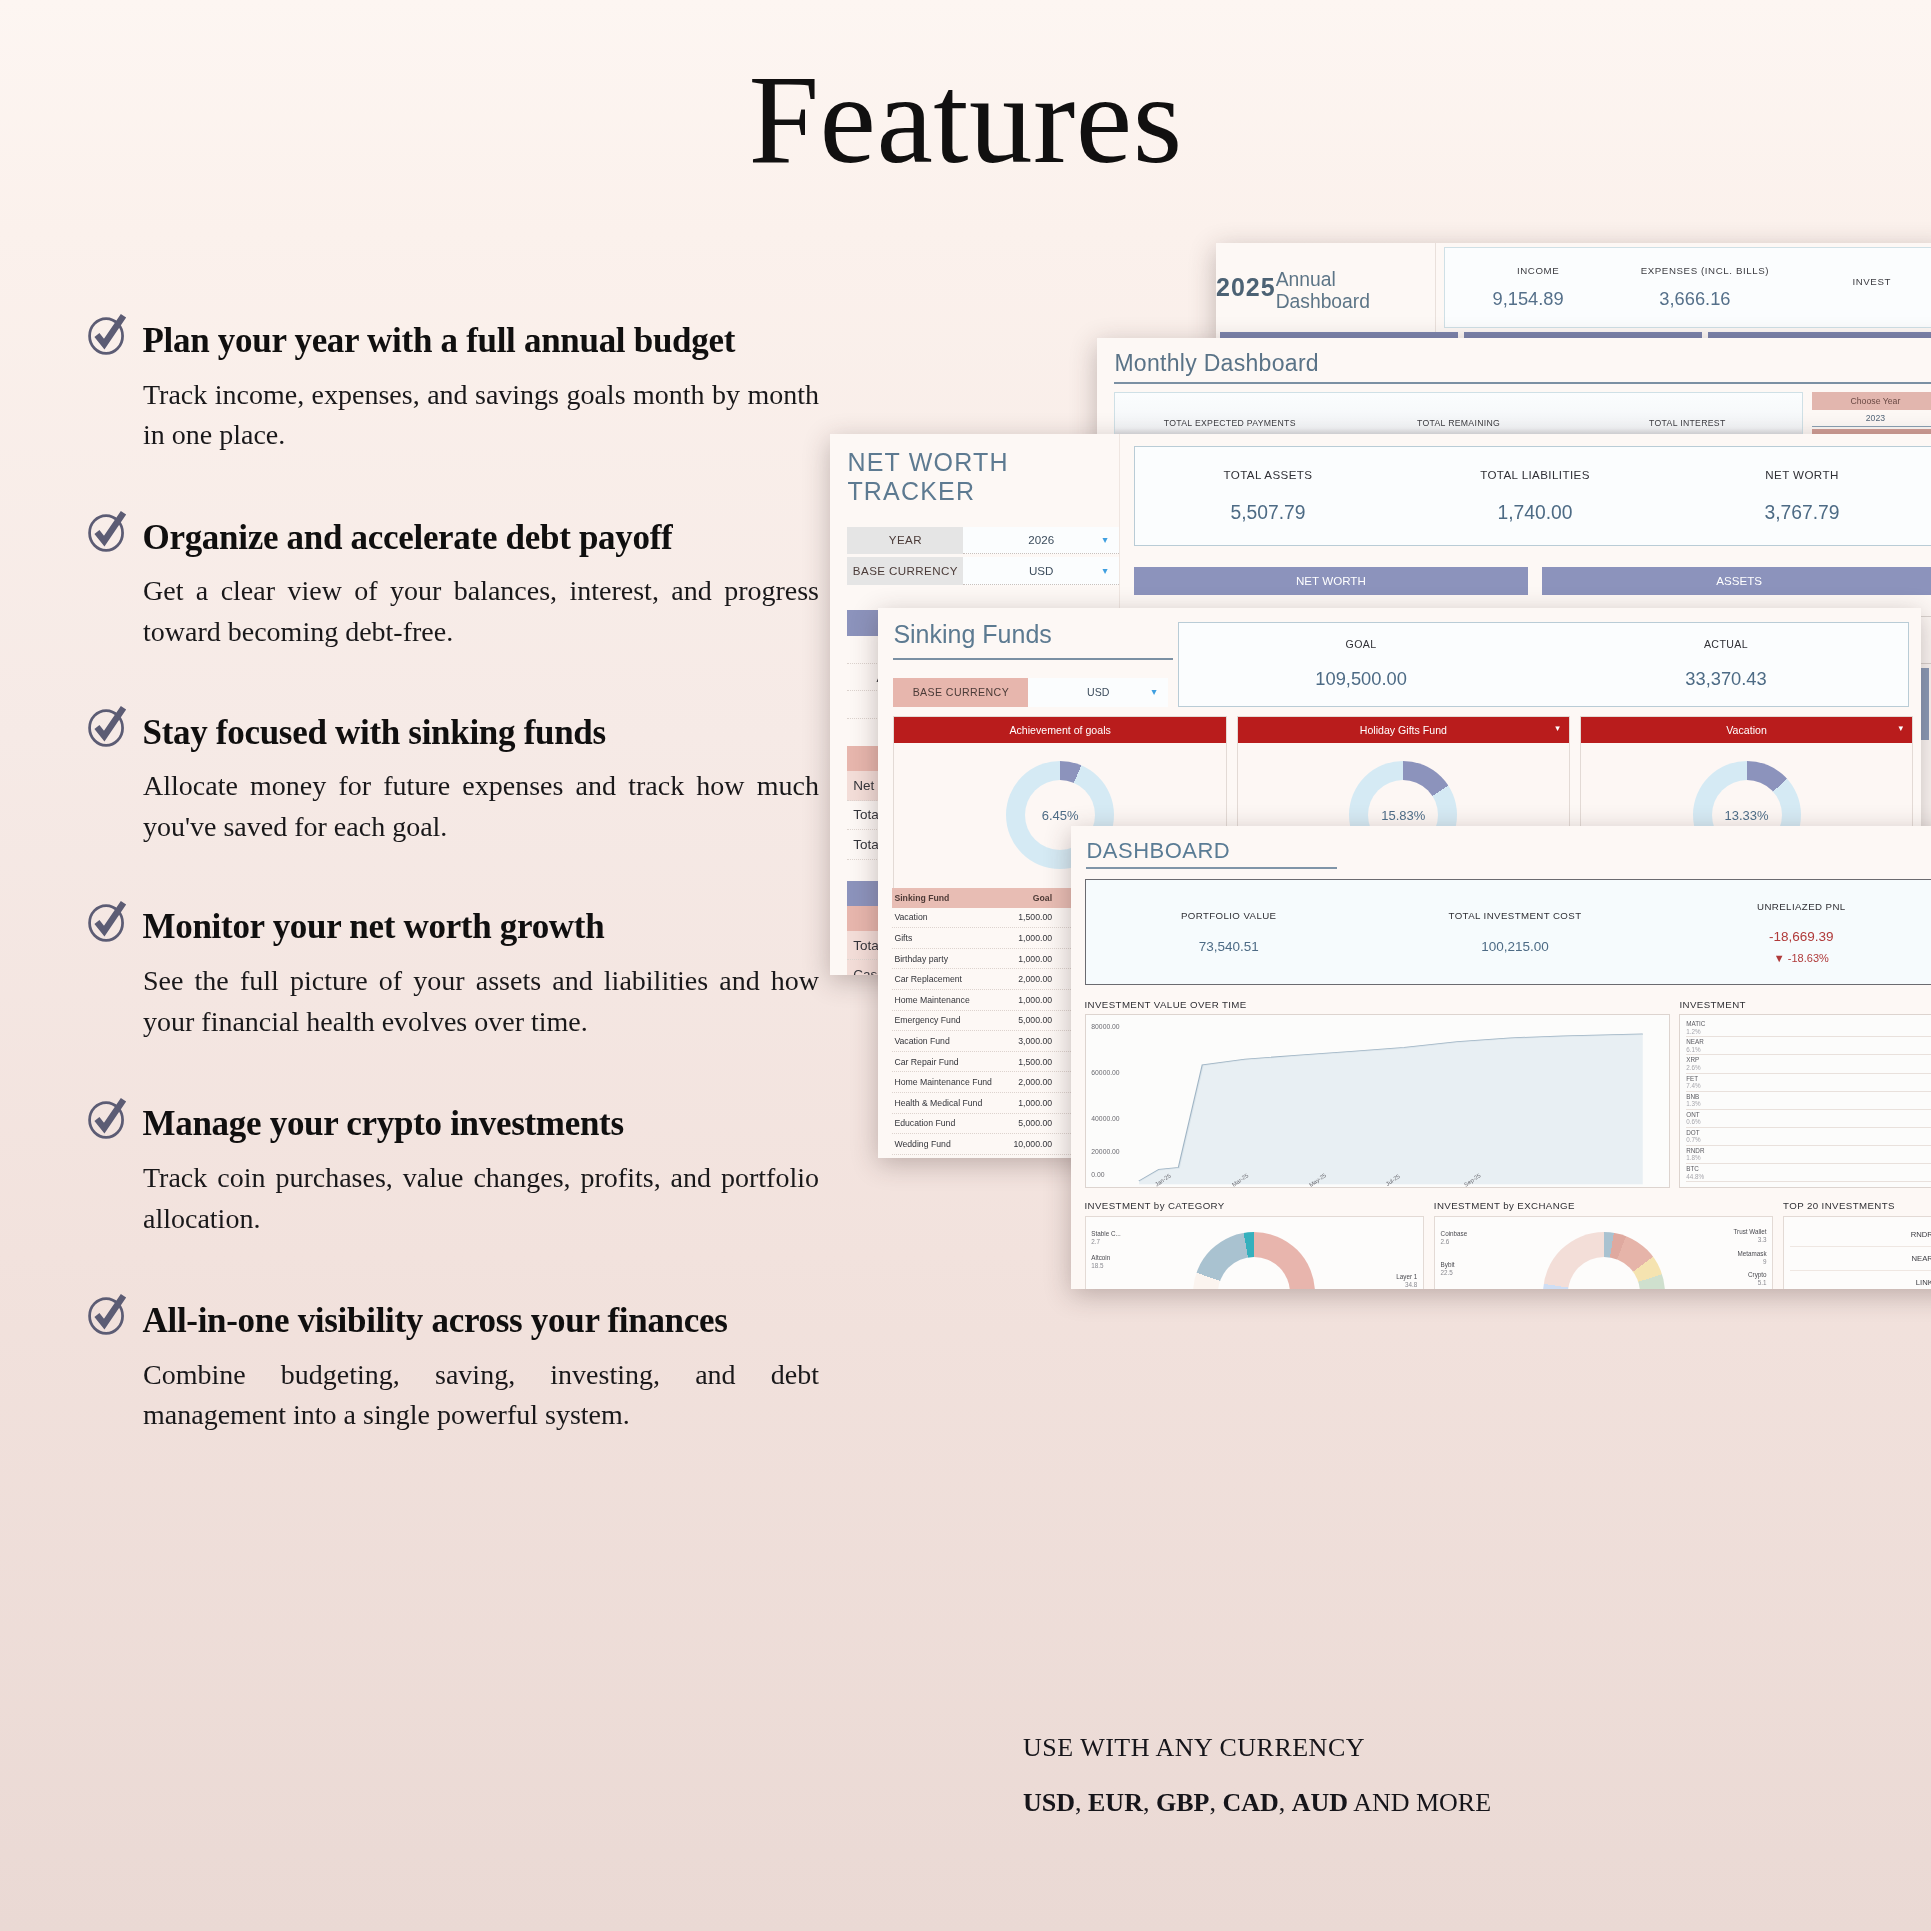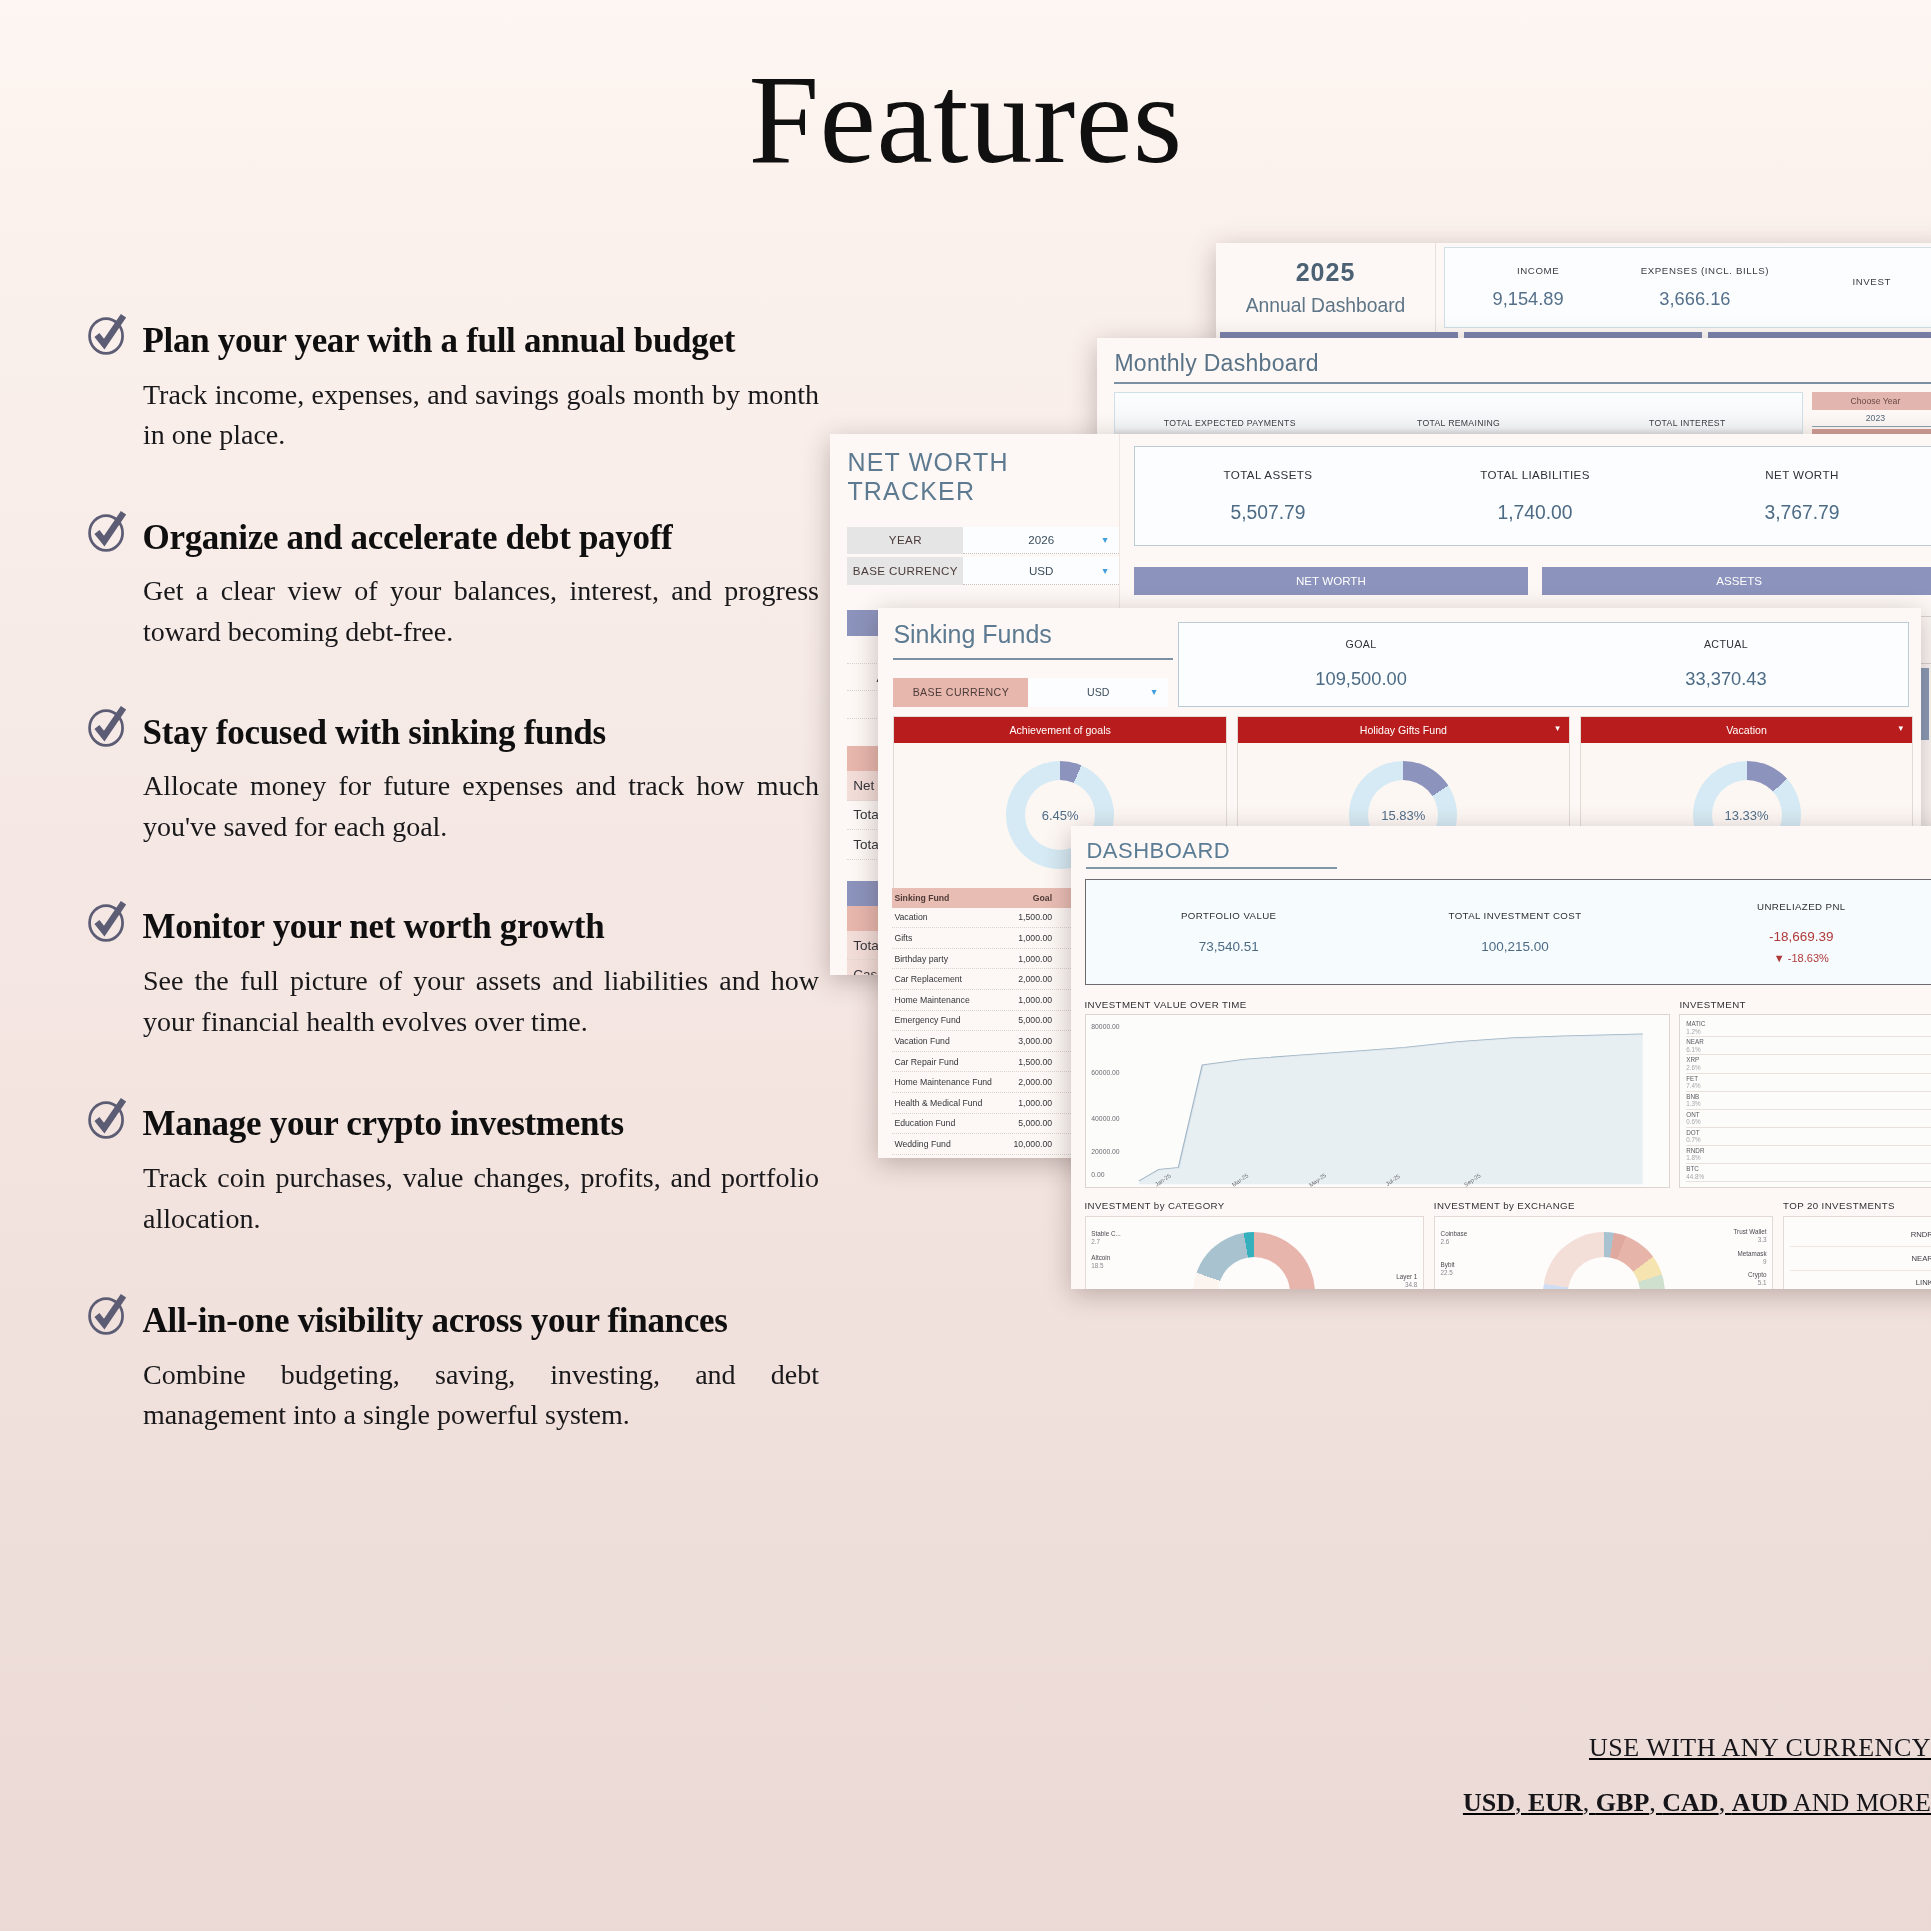--- a/index.html
+++ b/index.html
@@ -63,21 +63,21 @@
     background: #fdf8f5;
     box-shadow: 0 5.8px 25px rgba(60,40,40,0.30);
     overflow: hidden;
     font-family: "Liberation Sans", sans-serif;
     color: #4e6378;
   }
 
   
   .shot-annual { left: 193px; top: 243px; width: 734px; height: 108px; }
   .ad-row { display: flex; height: 89px; }
-  .ad-left { width: 220px; display: flex; flex-direction: column; align-items: center;
+  .ad-left { width: 220px; display: flex; flex-direction: row; align-items: center;
              justify-content: center; border-right: 1px solid #e9e0db; }
   .ad-year { font-size: 25px; font-weight: bold; color: #4c6274; letter-spacing: 1px; }
   .ad-sub { font-size: 19.3px; color: #5d7587; margin-top: 7.7px; }
   .ad-kpis { flex: 1; display: flex; border: 1px solid #cfe0e6; background:#fbfdfe; margin: 3.9px 3.9px 3.9px 7.7px; }
   .kpi { flex: 1; display: flex; flex-direction: column; align-items: center; justify-content: center; }
   .kpi-label { font-size: 9.7px; letter-spacing: 0.6px; color: #3b3b40; margin-left: 20px; }
   .kpi-val { font-size: 18.3px; color: #55708a; margin-top: 11.6px; }
   .ad-tabbar { display: flex; gap: 5.8px; padding: 0 3.9px; }
   .ad-tab { height: 7.7px; background: #7b83ac; flex: 1; }
 
@@ -185,23 +185,22 @@
   .bigdonut { width: 122px; height: 122px; border-radius: 50%; position: absolute; top: 15.4px; left: 50%;
               transform: translateX(-50%); }
   .bigdonut::after { content:""; position:absolute; inset: 25px; border-radius: 50%; background: #fdfcfb; }
   .dlabel { position: absolute; font-size: 6.3px; color: #4a4a50; line-height: 1.25; }
   .dlabel em { display: block; font-style: normal; color: #8a8a90; }
   .toplist { font-size: 7.7px; color: #3c3c42; }
   .toplist div { padding: 6.8px 5.8px; border-bottom: 1px solid #efe7e2; text-align: right; }
 
   
   .cur {
-    position: absolute; left: 1023px; width: 908px; top: 1733px; text-align: right;
+    position: absolute; left: 1023px; width: 908px; top: 1733px; text-align: left;
     font-family: "Liberation Serif", serif;
-    text-decoration: underline;
   }
   .cur-1 { font-size: 26px; color: #16151a; letter-spacing: 0.5px; }
   .cur-2 { font-size: 26px; color: #16151a; margin-top: 25px; }
   .cur-2 b { font-weight: bold; }
 </style>
 </head>
 <body>
 
 <div class="page-title">Features</div>
 

